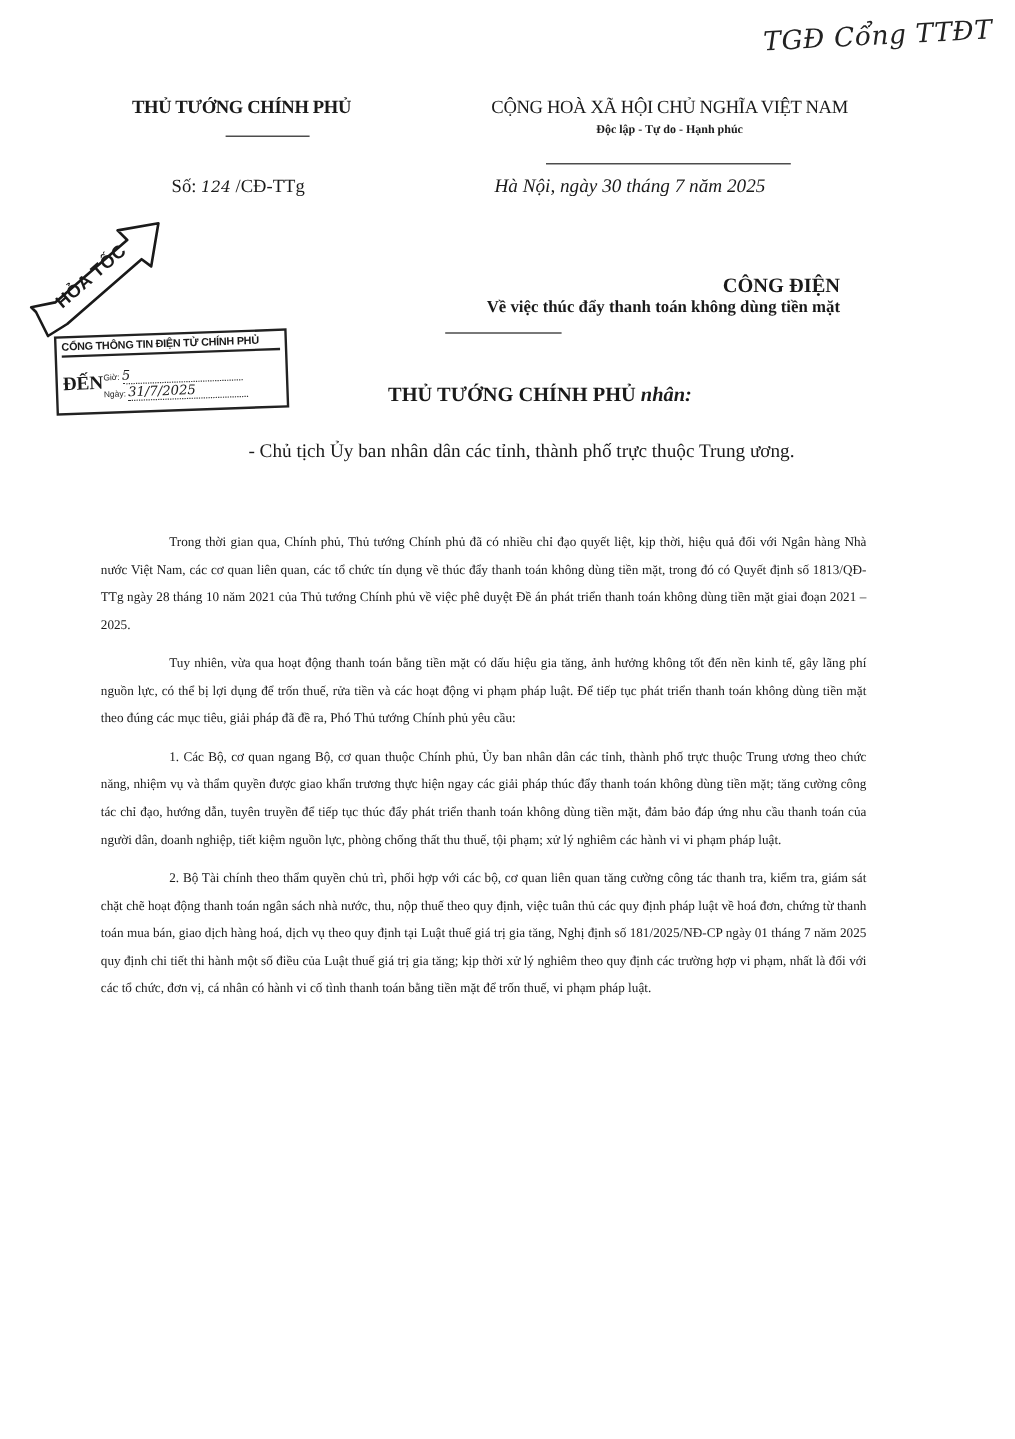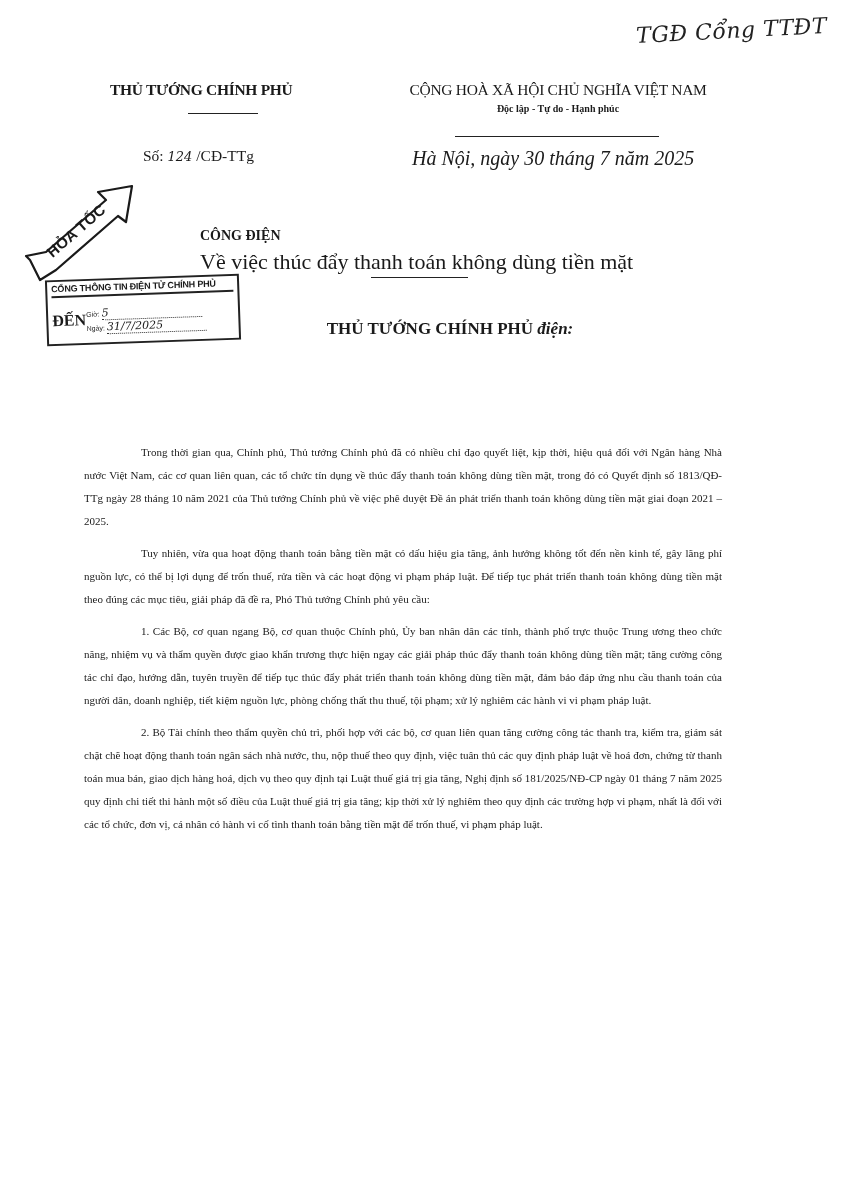--- a/index.html
+++ b/index.html
@@ -65,35 +65,35 @@
       white-space: nowrap;
     }
     .doc-number .hand {
       font-style: italic;
       font-family: "DejaVu Serif", serif;
       font-size: 13px;
     }
     .place-date {
       left: 412px; top: 147px;
       font-style: italic;
-      font-size: 20px;
+      font-size: 16px;
       white-space: nowrap;
     }
 
     .doc-type {
       left: 200px; top: 228px; width: 500px;
-      text-align: left;
-      font-weight: bold;
-      font-size: 14px;
+      text-align: right;
+      font-weight: bold;
+      font-size: 17px;
     }
     .doc-subject {
       left: 200px; top: 249px; width: 500px;
-      text-align: left;
-      font-weight: normal;
-      font-size: 22px;
+      text-align: right;
+      font-weight: bold;
+      font-size: 14px;
       white-space: nowrap;
     }
     .subject-rule {
       left: 371px; top: 277px; width: 97px; height: 1px; background: #222;
     }
     .sender {
       left: 200px; top: 319px; width: 500px;
       text-align: center;
       font-weight: bold;
       font-size: 17px;
@@ -202,24 +202,25 @@
     <span class="val">31/7/2025</span>
   </div>
 </div>
 
 <div class="abs doc-type">CÔNG ĐIỆN</div>
 <div class="abs doc-subject">Về việc thúc đẩy thanh toán không dùng tiền mặt</div>
 <div class="abs subject-rule"></div>
 
 <div class="abs sender">
   <span>THỦ TƯỚNG CHÍNH PHỦ</span>
-  <i>điện:</i>
+  <i>nhân:</i>
 </div>
 
 <div class="abs recipients">
+  <div>- Chủ tịch Ủy ban nhân dân các tỉnh, thành phố trực thuộc Trung ương.</div>
 </div>
 
 <div class="abs body-text">
   <p>Trong thời gian qua, Chính phủ, Thủ tướng Chính phủ đã có nhiều chỉ đạo quyết liệt, kịp thời, hiệu quả đối với Ngân hàng Nhà nước Việt Nam, các cơ quan liên quan, các tổ chức tín dụng về thúc đẩy thanh toán không dùng tiền mặt, trong đó có Quyết định số 1813/QĐ-TTg ngày 28 tháng 10 năm 2021 của Thủ tướng Chính phủ về việc phê duyệt Đề án phát triển thanh toán không dùng tiền mặt giai đoạn 2021 – 2025.</p>
   <p>Tuy nhiên, vừa qua hoạt động thanh toán bằng tiền mặt có dấu hiệu gia tăng, ảnh hưởng không tốt đến nền kinh tế, gây lãng phí nguồn lực, có thể bị lợi dụng để trốn thuế, rửa tiền và các hoạt động vi phạm pháp luật. Để tiếp tục phát triển thanh toán không dùng tiền mặt theo đúng các mục tiêu, giải pháp đã đề ra, Phó Thủ tướng Chính phủ yêu cầu:</p>
   <p>1. Các Bộ, cơ quan ngang Bộ, cơ quan thuộc Chính phủ, Ủy ban nhân dân các tỉnh, thành phố trực thuộc Trung ương theo chức năng, nhiệm vụ và thẩm quyền được giao khẩn trương thực hiện ngay các giải pháp thúc đẩy thanh toán không dùng tiền mặt; tăng cường công tác chỉ đạo, hướng dẫn, tuyên truyền để tiếp tục thúc đẩy phát triển thanh toán không dùng tiền mặt, đảm bảo đáp ứng nhu cầu thanh toán của người dân, doanh nghiệp, tiết kiệm nguồn lực, phòng chống thất thu thuế, tội phạm; xử lý nghiêm các hành vi vi phạm pháp luật.</p>
   <p>2. Bộ Tài chính theo thẩm quyền chủ trì, phối hợp với các bộ, cơ quan liên quan tăng cường công tác thanh tra, kiểm tra, giám sát chặt chẽ hoạt động thanh toán ngân sách nhà nước, thu, nộp thuế theo quy định, việc tuân thủ các quy định pháp luật về hoá đơn, chứng từ thanh toán mua bán, giao dịch hàng hoá, dịch vụ theo quy định tại Luật thuế giá trị gia tăng, Nghị định số 181/2025/NĐ-CP ngày 01 tháng 7 năm 2025 quy định chi tiết thi hành một số điều của Luật thuế giá trị gia tăng; kịp thời xử lý nghiêm theo quy định các trường hợp vi phạm, nhất là đối với các tổ chức, đơn vị, cá nhân có hành vi cố tình thanh toán bằng tiền mặt để trốn thuế, vi phạm pháp luật.</p>
 </div>
 
 </body></html>

